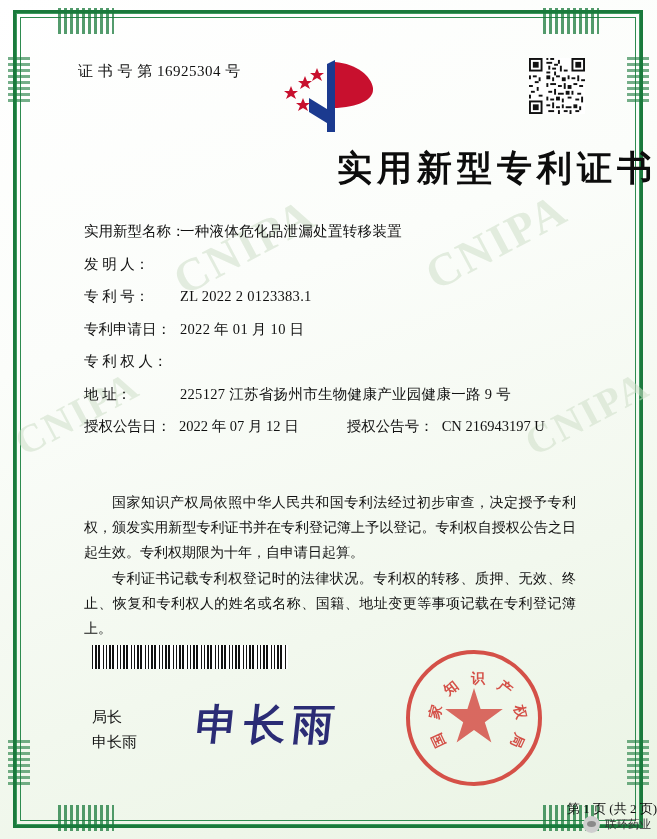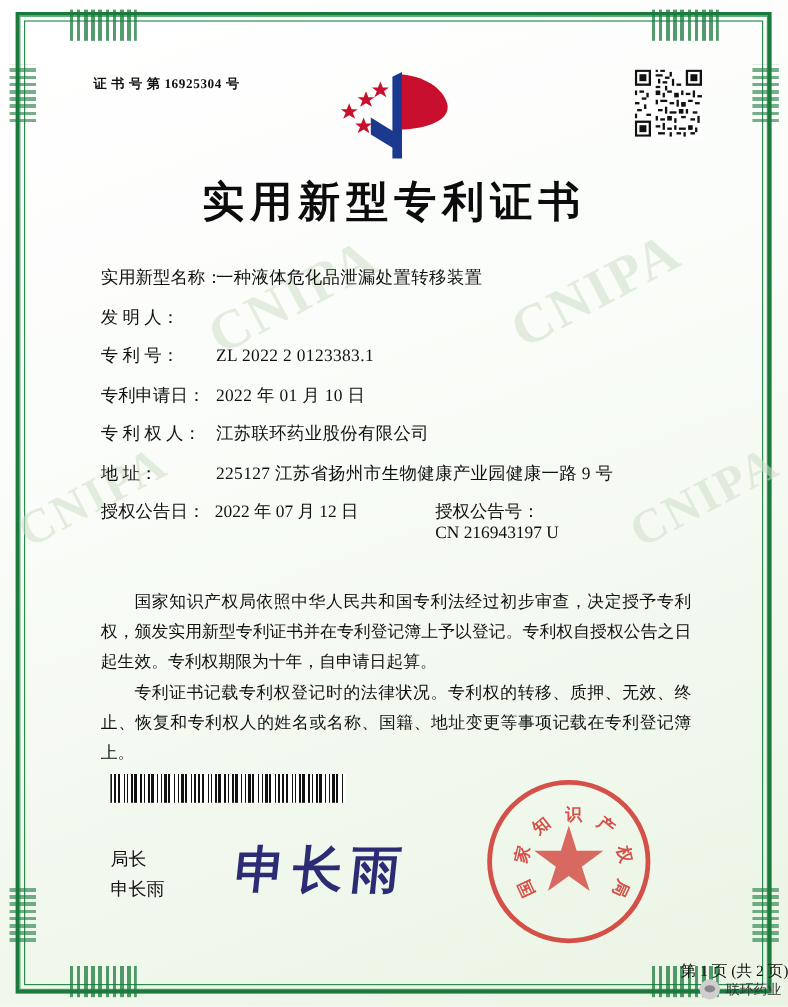--- a/index.html
+++ b/index.html
@@ -85,43 +85,42 @@
   }
   .wm1 { left: 168px; top: 220px; }
   .wm2 { left: 420px; top: 215px; }
   .wm3 { left: 10px;  top: 390px; font-size: 40px;}
   .wm4 { left: 520px; top: 390px; font-size: 40px;}
 
   
   .cert-no {
     position: absolute;
     left: 78px; top: 62px;
-    font-size: 11px;
+    font-size: 15px;
     color: #111;
     letter-spacing: .5px;
-    font-weight: bold;
   }
 
   .logo {
     position: absolute;
     left: 275px; top: 58px;
     width: 110px; height: 78px;
   }
 
   .qr {
     position: absolute;
     right: 72px; top: 58px;
     width: 56px; height: 56px;
     background-color: #fff;
   }
 
   .title {
     position: absolute;
     left: 0; right: 0; top: 145px;
-    text-align: center;
+    text-align: right;
     font-size: 35px;
     font-weight: bold;
     letter-spacing: 5px;
     color: #0c0c0c;
     font-family: "DejaVu Serif", "Liberation Serif", serif;
   }
 
   
   .fields {
     position: absolute;
@@ -144,21 +143,21 @@
   .row .lbl.spread {
     display: flex;
     justify-content: space-between;
   }
   .row .val {
     flex: 1;
     letter-spacing: .3px;
   }
   .row-split { display: flex; width: 100%; }
   .row-split .half { display: flex; align-items: baseline; }
-  .row-split .half.second { margin-left: 64px; flex-direction: column; }
+  .row-split .half.second { margin-left: 48px; }
   .row-split .half .lbl2 { white-space: nowrap; margin-right: 8px; }
 
   
   .para {
     position: absolute;
     left: 84px;
     width: 492px;
     font-size: 14px;
     line-height: 25px;
     color: #111;
@@ -410,21 +409,20 @@
       <div class="val">ZL 2022 2 0123383.1</div>
     </div>
 
     <div class="row">
       <div class="lbl">专利申请日：</div>
       <div class="val">2022 年 01 月 10 日</div>
     </div>
 
     <div class="row">
       <div class="lbl spread">专 利 权 人：</div>
-      <div class="val">江苏联环药业股份有限公司</div>
     </div>
 
     <div class="row">
       <div class="lbl spread">地 址：</div>
       <div class="val">225127 江苏省扬州市生物健康产业园健康一路 9 号</div>
     </div>
 
     <div class="row">
       <div class="row-split">
         <div class="half">

